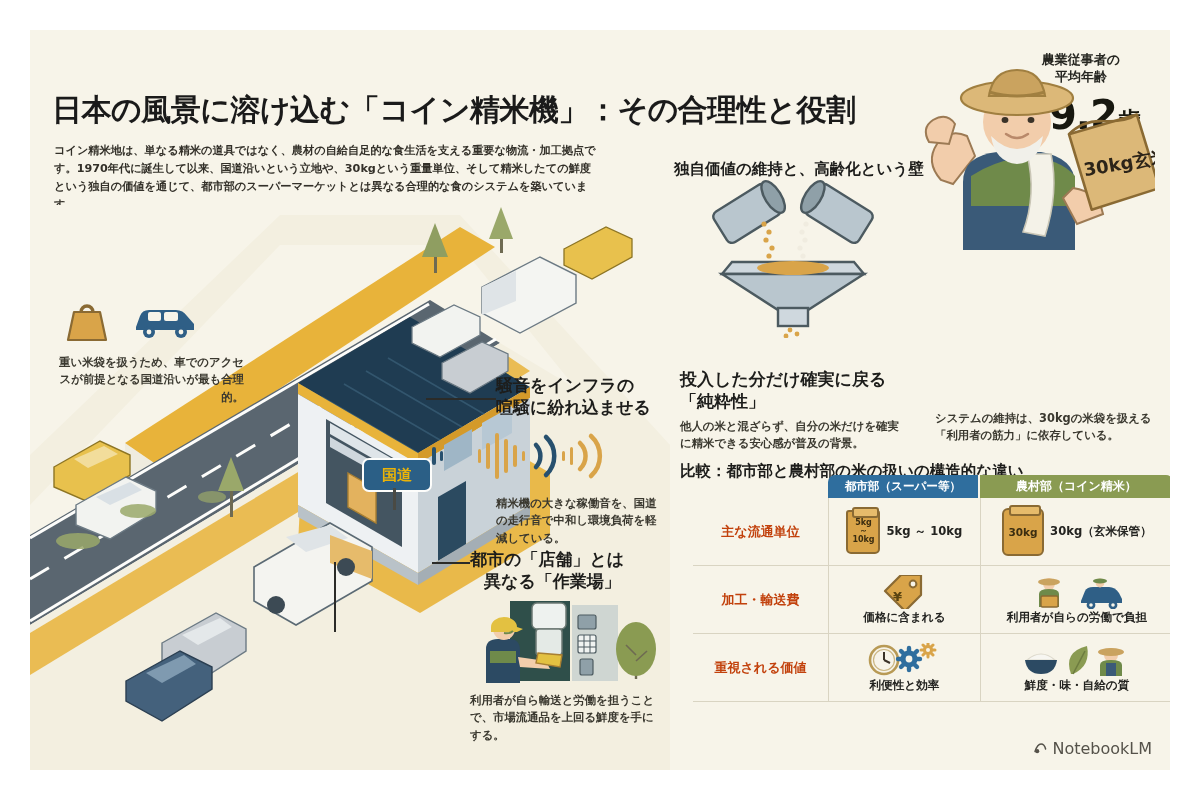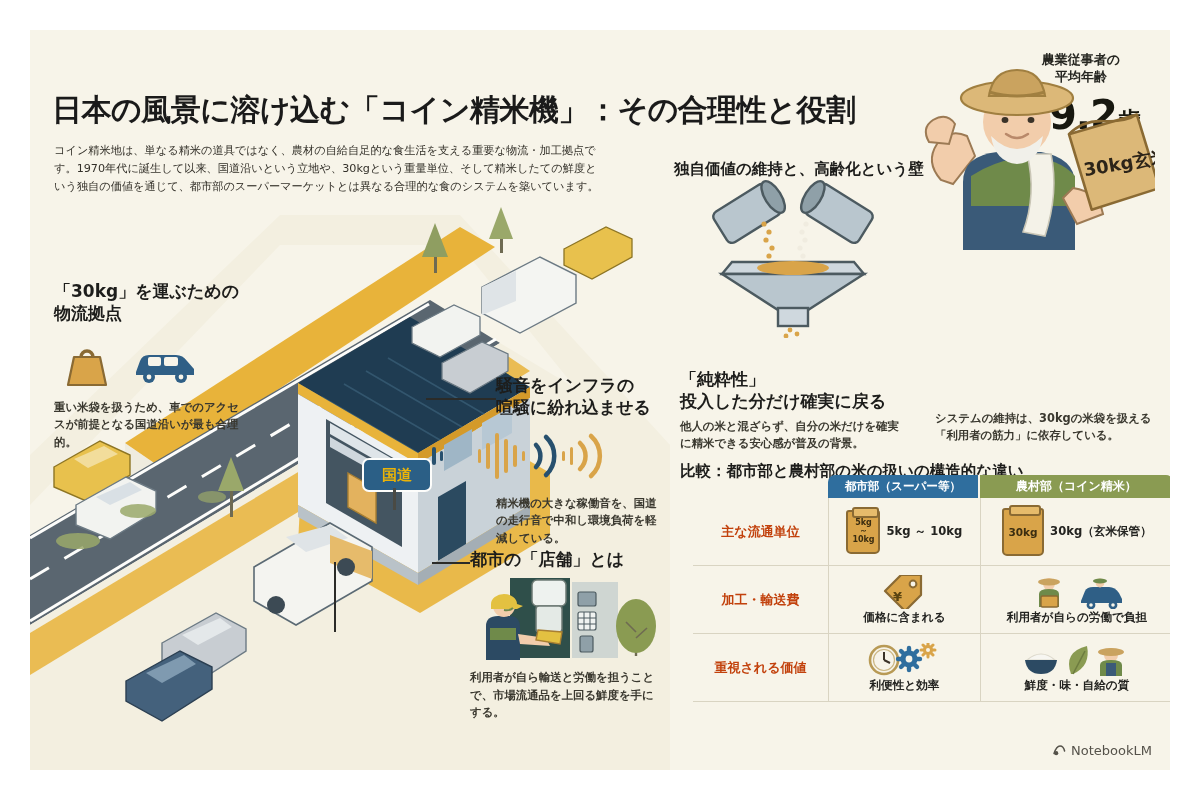--- a/index.html
+++ b/index.html
@@ -16,21 +16,21 @@
     overflow:hidden;
   }
   
   .title{
     position:absolute;left:22px;top:60px;
     font-size:30px;font-weight:bold;color:#1a1a1a;
     letter-spacing:-0.5px;white-space:nowrap;
   }
   .lede{
     position:absolute;left:24px;top:112px;width:545px;
-    font-size:11.2px;line-height:1.62;color:#333029;font-weight:normal;
+    font-size:11.2px;line-height:1.62;color:#333029;font-weight:bold;
   }
   
   .anno-h{
     font-size:17px;font-weight:bold;color:#1d1d1b;line-height:1.32;
   }
   .anno-b{
     font-size:11.4px;font-weight:bold;line-height:1.52;color:#3a382f;
   }
   .sec-h{
     font-size:15.5px;font-weight:bold;color:#1d1d1b;margin-top:17px;
@@ -93,21 +93,21 @@
   }
   .stat-num{
     position:absolute;right:14px;top:62px;width:150px;text-align:center;
     font-size:40px;font-weight:bold;color:#17170f;letter-spacing:-1px;
   }
   .stat-num .unit{font-size:24px;}
   
   .nblm{
     position:absolute;right:18px;bottom:12px;
     display:flex;align-items:center;gap:5px;
-    font-size:13px;color:#55524a;
+    font-size:16px;color:#55524a;
   }
 </style>
 </head>
 <body>
 
 <div id="poster">
 
   <div class="title">日本の風景に溶け込む「コイン精米機」：その合理性と役割</div>
   <div class="lede">コイン精米地は、単なる精米の道具ではなく、農材の自給自足的な食生活を支える重要な物流・加工拠点です。1970年代に誕生して以来、国道沿いという立地や、30kgという重量単位、そして精米したての鮮度という独自の価値を通じて、都市部のスーパーマーケットとは異なる合理的な食のシステムを築いています。</div>
 
@@ -218,40 +218,36 @@
       <ellipse cx="108" cy="306" rx="18" ry="7" fill="#9aa86a" opacity="0.85"></ellipse>
       <ellipse cx="182" cy="292" rx="14" ry="6" fill="#9aa86a" opacity="0.7"></ellipse>
     </svg>
 
     
     <div class="roadsign">国道</div>
     <div class="signpost"></div>
   </div>
 
   <div style="position:absolute;left:24px;top:250px;width:215px;">
-    <div class="anno-h">
-      <div>「30kg」を運ぶための</div>
-      <div>物流拠点</div>
-    </div>
     <div style="display:flex;align-items:center;gap:22px;margin:16px 0 10px 10px;">
       <svg width="46" height="48" viewBox="0 0 46 48">
         <path d="M10 16 L36 16 L42 44 L4 44 Z" fill="#d9a449" stroke="#8a6a33" stroke-width="2.2" stroke-linejoin="round"></path>
         <path d="M17 16 a6 6 0 0 1 12 0" fill="none" stroke="#8a6a33" stroke-width="3.4"></path>
       </svg>
       <svg width="66" height="40" viewBox="0 0 66 40">
         <path d="M4 27 L8 16 Q10 10 17 10 L44 10 Q51 10 55 16 L62 24 L62 30 L4 30 Z" fill="#2f5f86"></path>
         <rect x="16" y="12" width="13" height="9" rx="2" fill="#f7f4e9"></rect>
         <rect x="32" y="12" width="14" height="9" rx="2" fill="#f7f4e9"></rect>
         <circle cx="17" cy="32" r="6" fill="#2f5f86"></circle>
           <circle cx="17" cy="32" r="2.4" fill="#f7f4e9"></circle>
         <circle cx="49" cy="32" r="6" fill="#2f5f86"></circle>
           <circle cx="49" cy="32" r="2.4" fill="#f7f4e9"></circle>
       </svg>
     </div>
-    <div class="anno-b" style="width:190px;">重い米袋を扱うため、車でのアクセスが前提となる国道沿いが最も合理的。</div>
+    <div class="anno-b" style="width:190px;text-align:right;">重い米袋を扱うため、車でのアクセスが前提となる国道沿いが最も合理的。</div>
   </div>
 
   <div style="position:absolute;left:466px;top:344px;width:180px;">
     <div class="anno-h">
       <div>騒音をインフラの</div>
       <div>喧騒に紛れ込ませる</div>
     </div>
     <svg width="180" height="62" viewBox="0 0 180 62" style="margin:6px 0 4px -64px;">
       <g fill="#27506e">
         <rect x="0" y="22" width="4" height="18" rx="2"></rect>
@@ -277,20 +273,21 @@
         <path d="M148 18 a18 18 0 0 1 0 26"></path>
         <path d="M159 11 a27 27 0 0 1 0 40"></path>
       </g>
     </svg>
     <div class="anno-b" style="width:168px;">精米機の大きな稼働音を、国道の走行音で中和し環境負荷を軽減している。</div>
   </div>
 
   <div style="position:absolute;left:440px;top:518px;width:200px;">
     <div class="anno-h">
       <div>都市の「店舗」とは</div>
+      <div style="margin-left:14px;">異なる「作業場」</div>
     </div>
     <svg width="186" height="84" viewBox="0 0 186 84" style="margin:6px 0 5px 10px;">
       <rect x="30" y="2" width="60" height="80" fill="#2f4f4a"></rect>
       <rect x="92" y="6" width="46" height="76" fill="#cfd6d2"></rect>
       <rect x="52" y="4" width="34" height="26" rx="5" fill="#eef2ef" stroke="#6c7a74" stroke-width="1.5"></rect>
       <rect x="56" y="30" width="26" height="26" rx="3" fill="#e4eae6" stroke="#6c7a74" stroke-width="1.5"></rect>
       <rect x="98" y="16" width="18" height="14" rx="2" fill="#8fa0a8" stroke="#4c5a60" stroke-width="1.2"></rect>
       <rect x="98" y="36" width="18" height="18" rx="2" fill="#f0f3f1" stroke="#4c5a60" stroke-width="1.2"></rect>
       <g stroke="#4c5a60" stroke-width="1">
           <line x1="104" y1="36" x2="104" y2="54"></line>
@@ -360,22 +357,22 @@
       <ellipse cx="95" cy="90" rx="36" ry="7" fill="#d9a449"></ellipse>
       <g fill="#d9a449">
           <circle cx="92" cy="152" r="2.4"></circle>
           <circle cx="99" cy="156" r="2.4"></circle>
           <circle cx="88" cy="158" r="2.4"></circle>
         </g>
     </svg>
 
     <div style="position:absolute;left:30px;top:338px;width:232px;">
       <div class="anno-h">
+        <div>投入した分だけ確実に戻る</div>
         <div>「純粋性」</div>
-        <div>投入した分だけ確実に戻る</div>
       </div>
       <div class="anno-b" style="margin-top:5px;width:228px;">他人の米と混ざらず、自分の米だけを確実に精米できる安心感が普及の背景。</div>
     </div>
 
     <div class="stat-cap">
       <div>農業従事者の</div>
       <div>平均年齢</div>
     </div>
     <div class="stat-num">
       <span>69.2</span><span class="unit">歳</span>
@@ -439,21 +436,21 @@
               <div class="bag" style="width:30px;height:40px;font-size:8px;line-height:1.05;flex-direction:column;">
                 <span>5kg</span>
                 <span>～</span>
                 <span>10kg</span>
               </div>
               <span class="cell-txt">5kg ～ 10kg</span>
             </div>
           </td>
           <td class="cell">
             <div class="cell-inner">
-              <div class="bag" style="width:38px;height:44px;font-size:10.5px;">
+              <div class="bag" style="width:38px;height:44px;font-size:10.5px;border-radius:6px;">
                 <span>30kg</span>
               </div>
               <span class="cell-txt">30kg（玄米保管）</span>
             </div>
           </td>
         </tr>
 
         <tr>
           <td class="row-label">加工・輸送費</td>
           <td class="cell">

